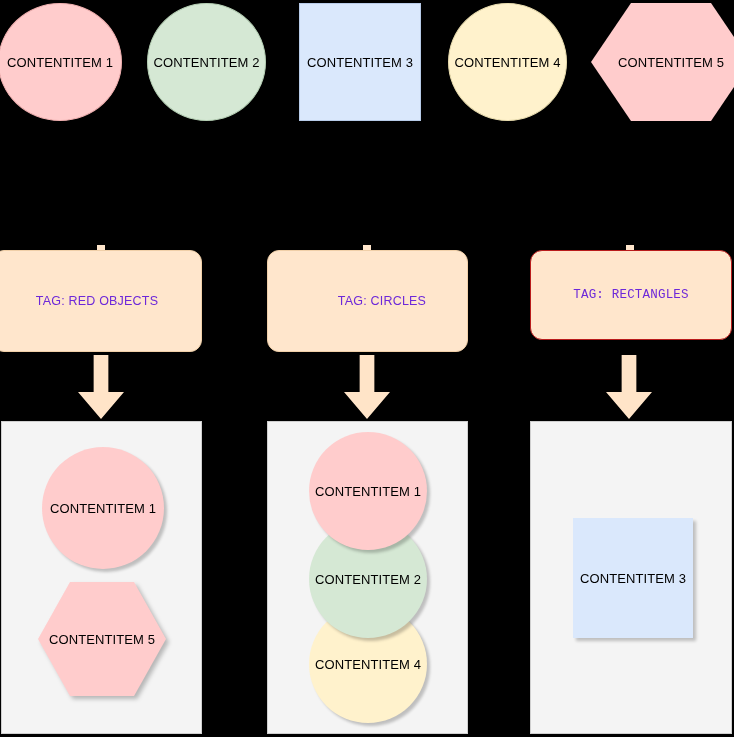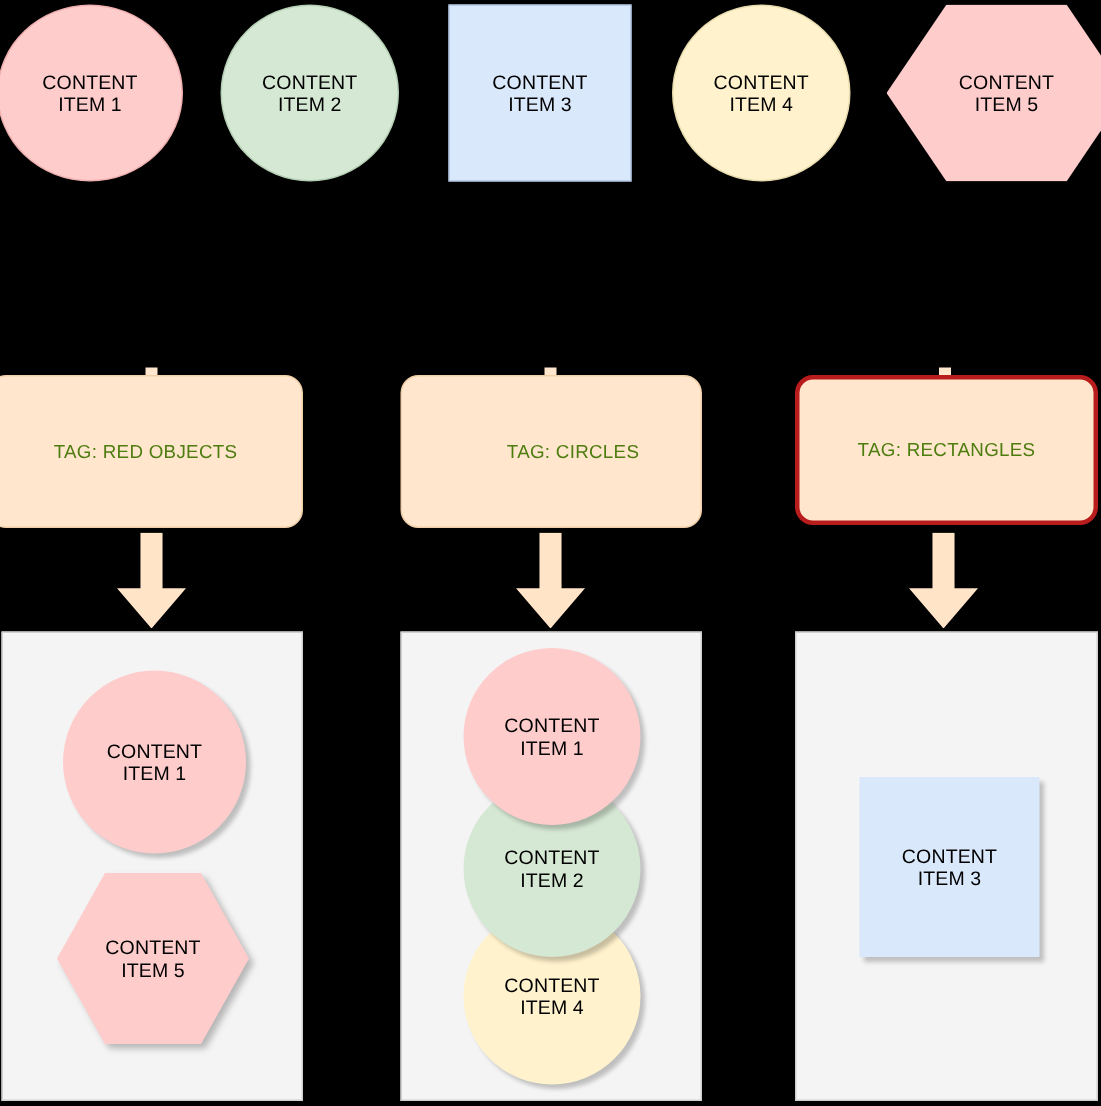--- a/index.html
+++ b/index.html
@@ -19,21 +19,21 @@
     left: 0; top: 0;
     width: 734px;
     height: 737px;
   }
   
   .shape-label {
     position: absolute;
     left: 0; top: 0;
     width: 100%; height: 100%;
     display: flex;
-    flex-direction: column;
+    flex-direction: row;
     align-items: center;
     justify-content: center;
     text-align: center;
     color: #000000;
     font-size: 13px;
     line-height: 15px;
     letter-spacing: 0.1px;
     pointer-events: none;
     z-index: 5;
   }
@@ -61,21 +61,21 @@
   .tag-box {
     position: absolute;
     box-sizing: border-box;
     border-radius: 12px;
     display: flex;
     align-items: center;
     justify-content: center;
   }
   .tag-box .tag-text {
     font-size: 12.5px;
-    color: #4d7c0f;
+    color: #6d28d9;
     letter-spacing: 0.2px;
     white-space: nowrap;
   }
   .tag-nub {
     position: absolute;
     width: 8px;
     height: 7px;
   }
 
   
@@ -146,21 +146,21 @@
   <div class="tag-box" style="left:-8px; top:250px; width:210px; height:102px; background:#ffe6cc; border:1px solid #f0cfa8;">
     <span class="tag-text">TAG: RED OBJECTS</span>
   </div>
 
   <div class="tag-nub" style="left:363px; top:245px; background:#ffe6cc;"></div>
   <div class="tag-box" style="left:267px; top:250px; width:201px; height:102px; background:#ffe6cc; border:1px solid #f0cfa8;padding-left:29px;">
     <span class="tag-text">TAG: CIRCLES</span>
   </div>
 
   <div class="tag-nub" style="left:626px; top:245px; background:#ffe6cc;"></div>
-  <div class="tag-box" style="left:530px; top:250px; width:202px; height:100px; background:#ffe6cc; border:3px solid #b91c1c;">
+  <div class="tag-box" style="left:530px; top:250px; width:202px; height:90px; background:#ffe6cc; border:1px solid #b91c1c;font-family:Liberation Mono, monospace;">
     <span class="tag-text">TAG: RECTANGLES</span>
   </div>
 
   <div class="block-arrow" style="left:78px; top:355px; background:#ffe4c8;"></div>
   <div class="block-arrow" style="left:344px; top:355px; background:#ffe4c8;"></div>
   <div class="block-arrow" style="left:606px; top:355px; background:#ffe4c8;"></div>
 
   <div class="panel" style="left:1px; top:421px; width:201px; height:313px;">
 
     <div class="panel-item circle drop-shadow" style="left:40px; top:25px; width:122px; height:122px; background:#ffcccc;">

